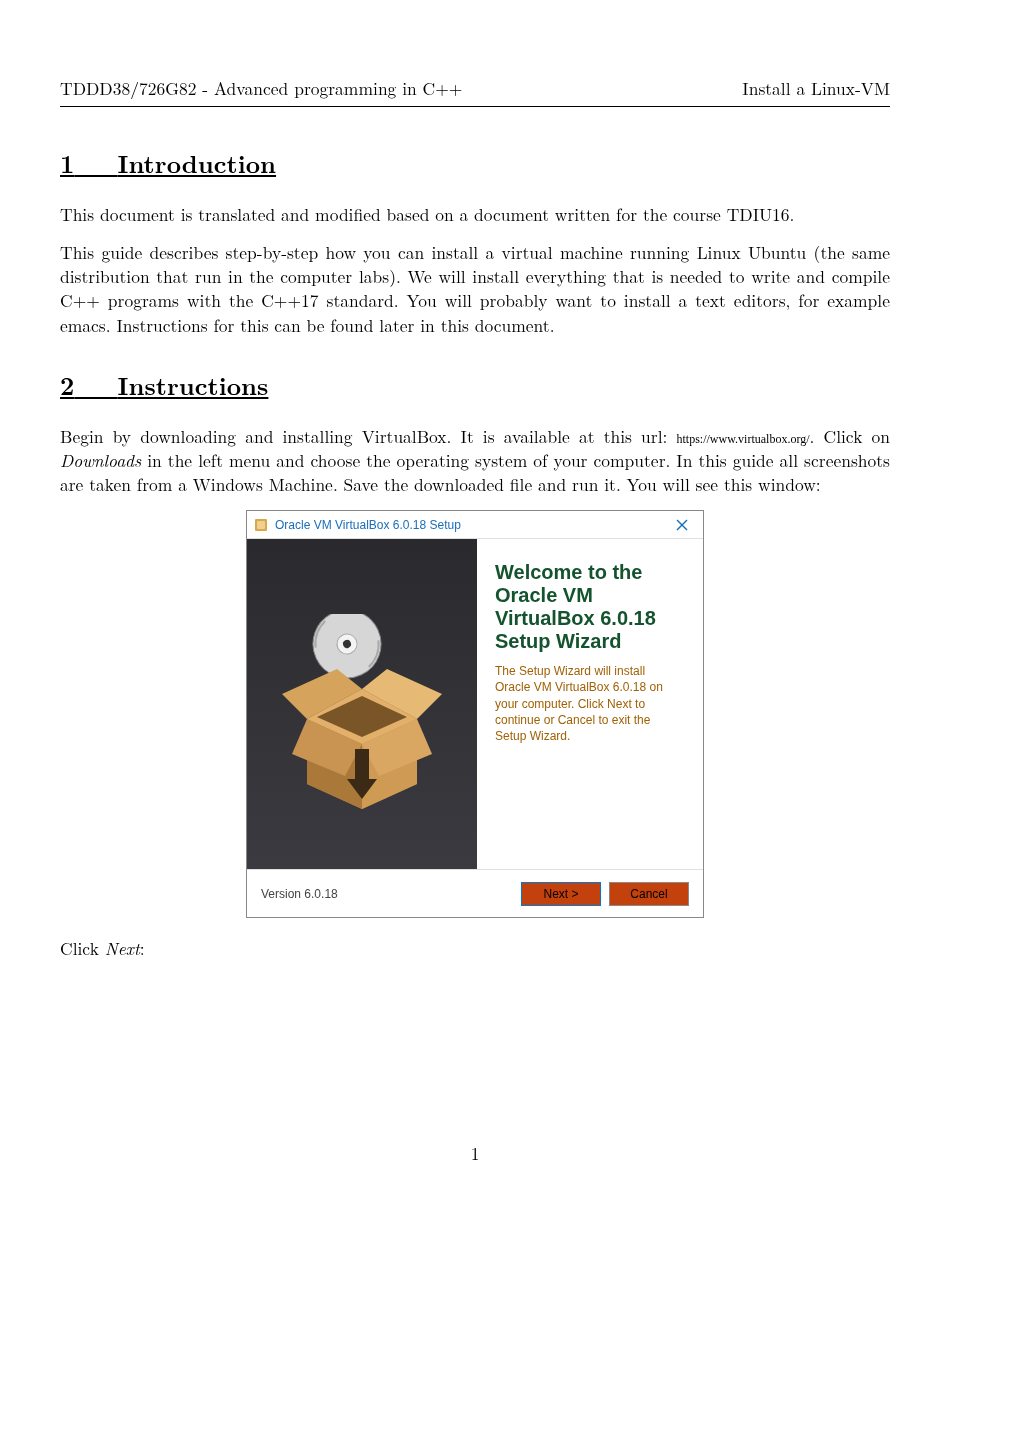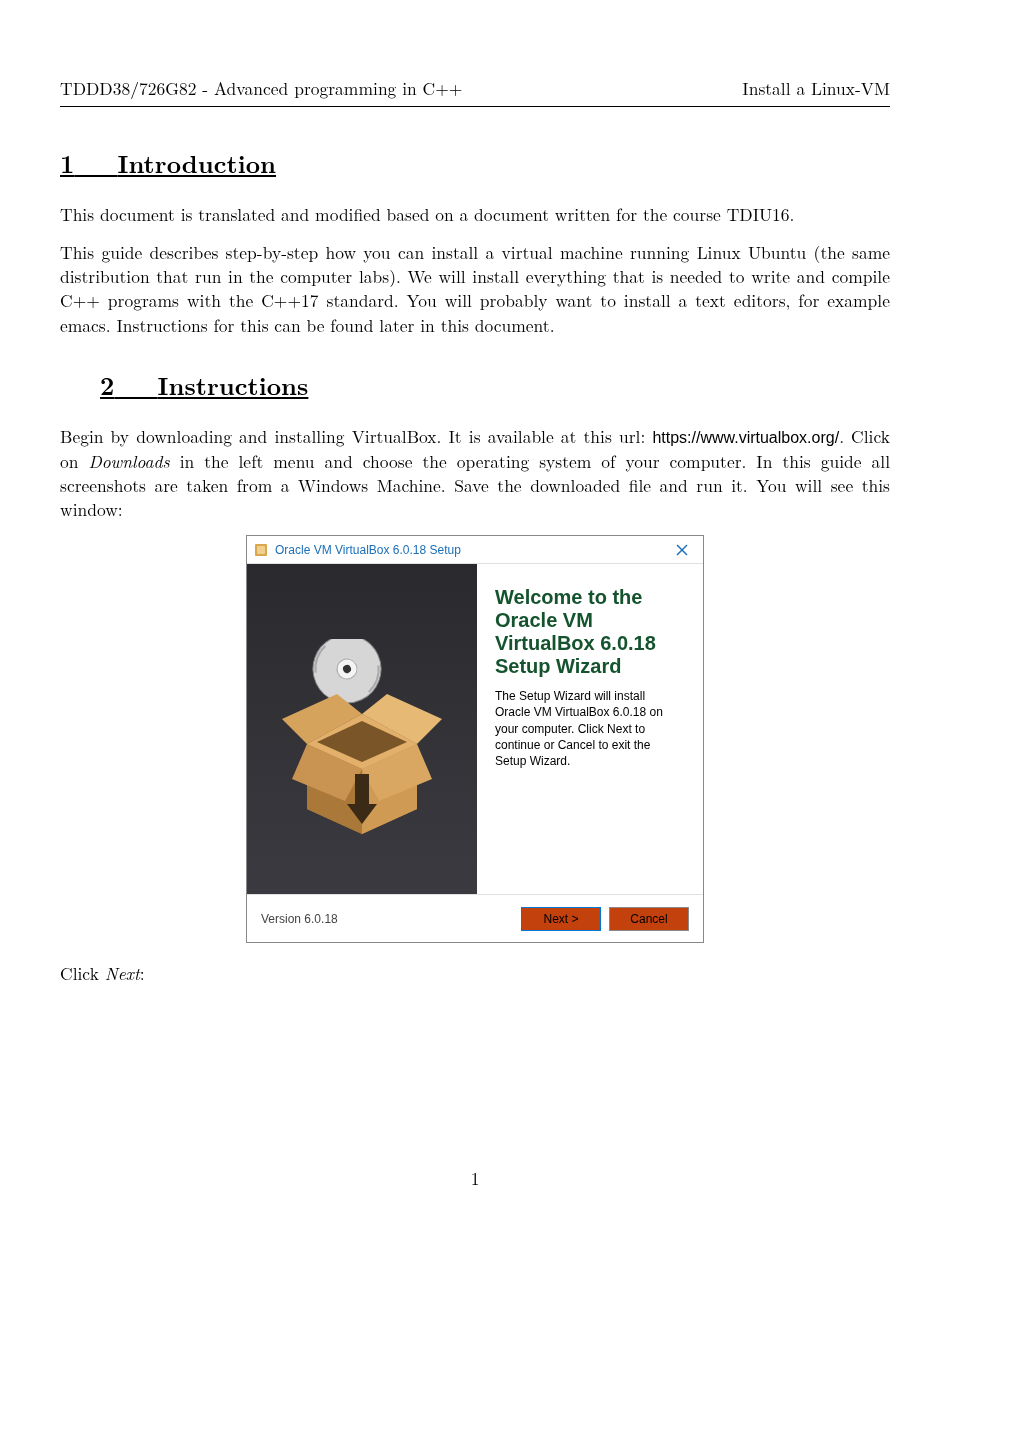--- a/index.html
+++ b/index.html
@@ -32,22 +32,22 @@
       margin-top: 10px;
       text-decoration: underline;
     }
     p {
       font-size: 17.5px;
       line-height: 1.38;
       text-align: justify;
       margin-bottom: 14px;
     }
     .tt {
-      font-family: Liberation Sans, sans-serif;
-      font-size: 16px;
+      font-family: Liberation Serif, serif;
+      font-size: 12px;
       margin-top: 32px;
     }
     .it {
       font-style: italic;
     }
     .dialog {
       width: 458px;
       margin: 10px auto 18px auto;
       border: 1px solid #888;
       background: #fff;
@@ -104,21 +104,21 @@
       font-size: 20px;
       font-weight: bold;
       line-height: 1.15;
       margin-bottom: 10px;
       color: #14532d;
     }
     .dialog-right p {
       font-size: 12px;
       line-height: 1.35;
       text-align: left;
-      color: #000000;
+      color: #a16207;
       margin-bottom: 0;
       font-family: "Segoe UI", Tahoma, sans-serif;
     }
     .dialog-footer {
       height: 48px;
       display: flex;
       align-items: center;
       padding: 0 14px;
       border-top: 1px solid #e0e0e0;
       justify-content: space-between;
@@ -169,21 +169,21 @@
     <span>Install a Linux-VM</span>
   </div>
 
   <h1>
     <span>1</span>&nbsp;&nbsp;&nbsp;<span>Introduction</span>
   </h1>
 
   <p>This document is translated and modified based on a document written for the course TDIU16.</p>
   <p>This guide describes step-by-step how you can install a virtual machine running Linux Ubuntu (the same distribution that run in the computer labs). We will install everything that is needed to write and compile C++ programs with the C++17 standard. You will probably want to install a text editors, for example emacs. Instructions for this can be found later in this document.</p>
 
-  <h1 style="margin-top:30px;margin-left:40px;">
+  <h1 style="margin-top:30px;">
     <span>2</span>&nbsp;&nbsp;&nbsp;<span>Instructions</span>
   </h1>
 
   <p>
     <span>Begin by downloading and installing VirtualBox. It is available at this url: </span><span class="tt">https://www.virtualbox.org/</span><span>. Click on </span><span class="it">Downloads</span><span> in the left menu and choose the operating system of your computer. In this guide all screenshots are taken from a Windows Machine. Save the downloaded file and run it. You will see this window:</span>
   </p>
 
   <div class="dialog">
     <div class="titlebar">
       <span class="titlebar-icon">

